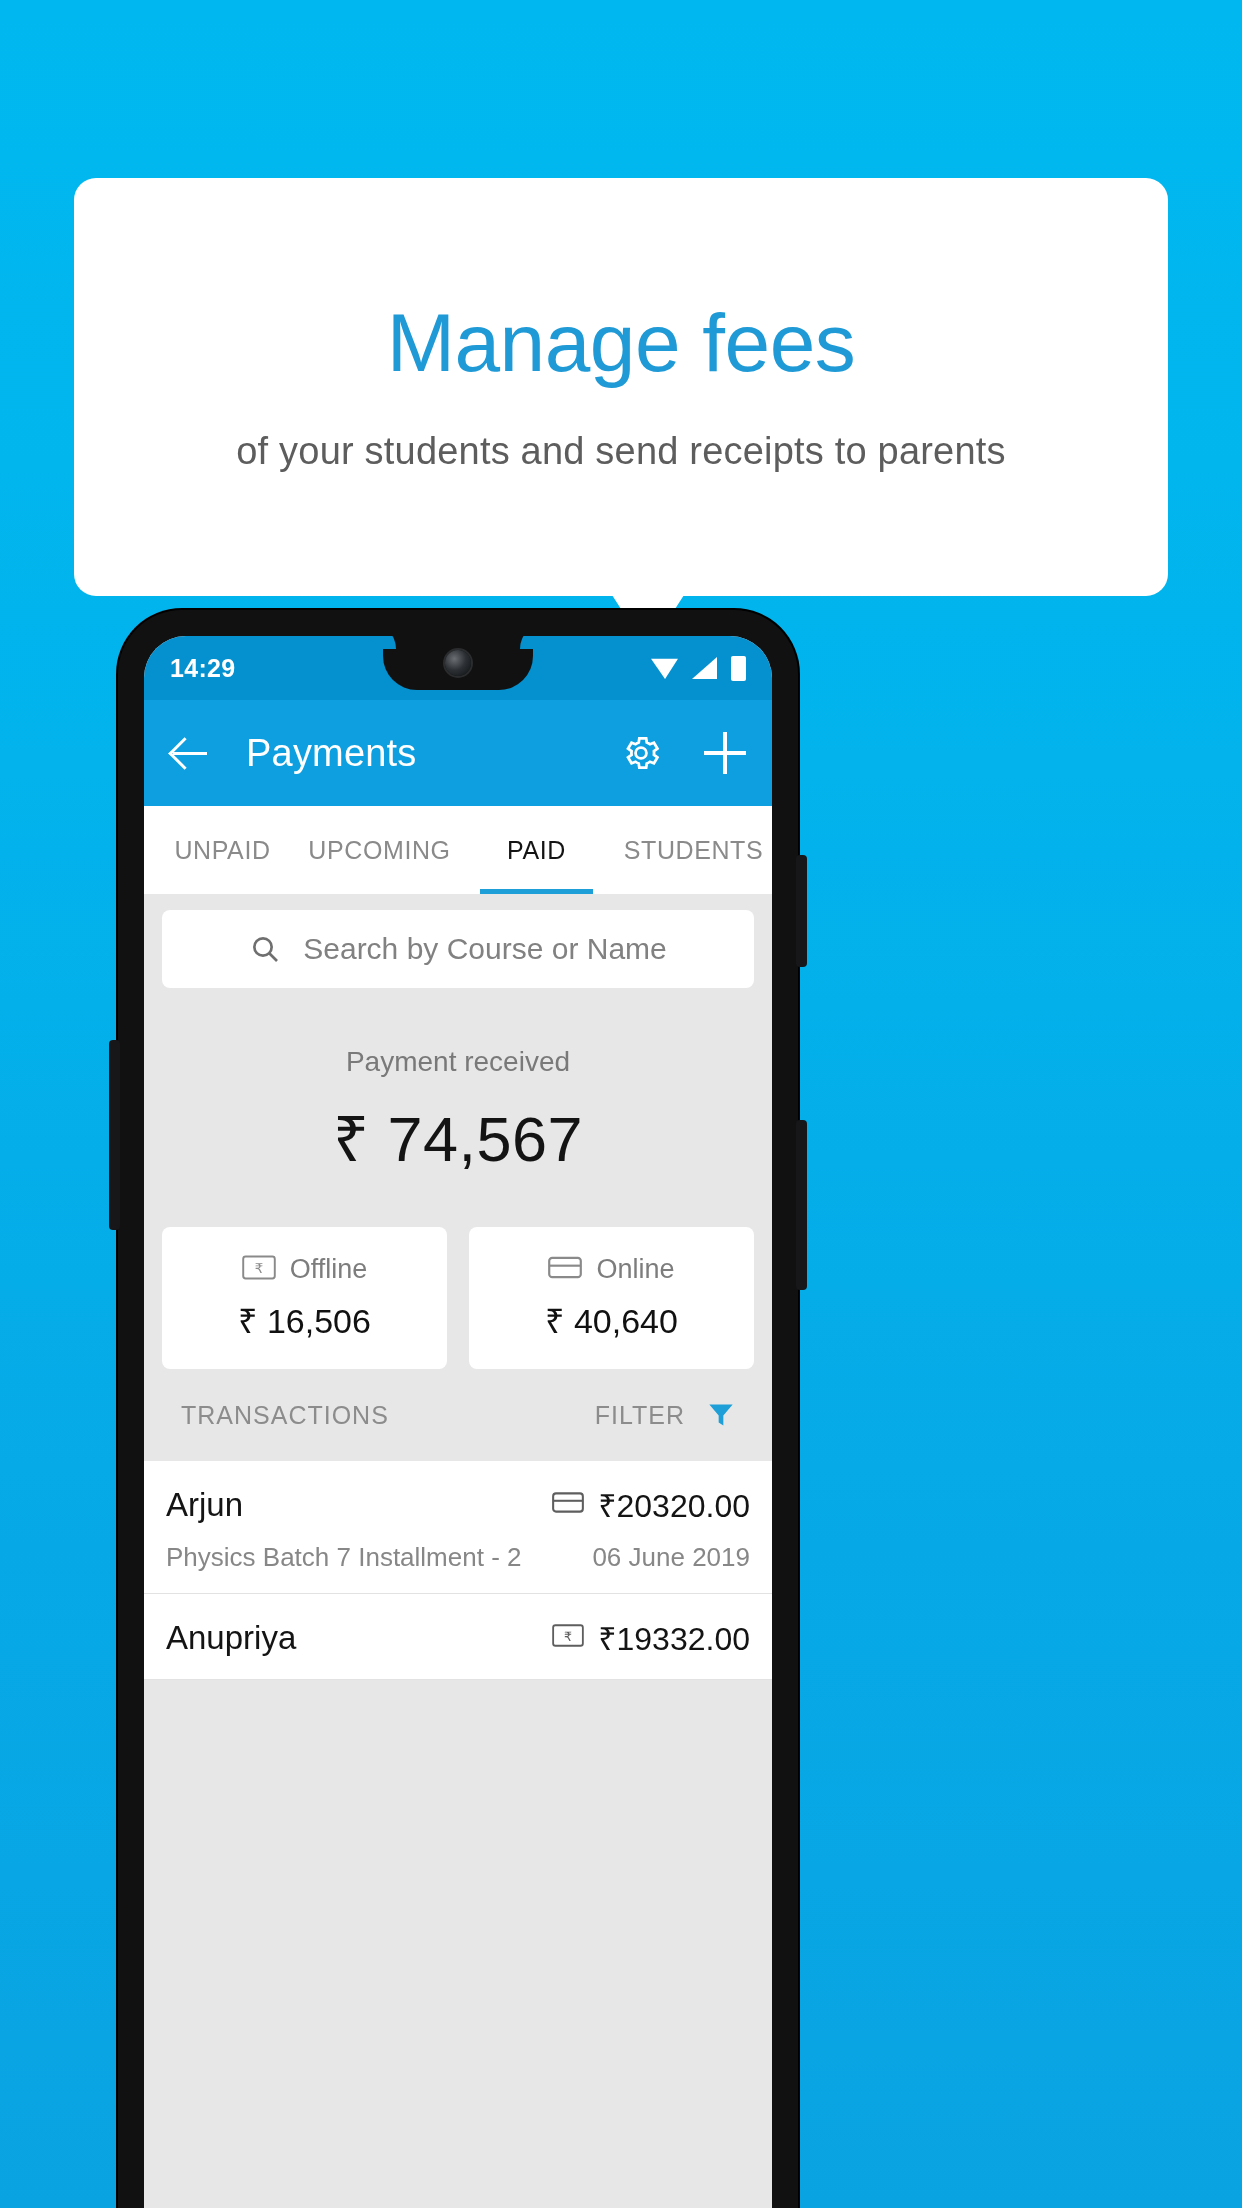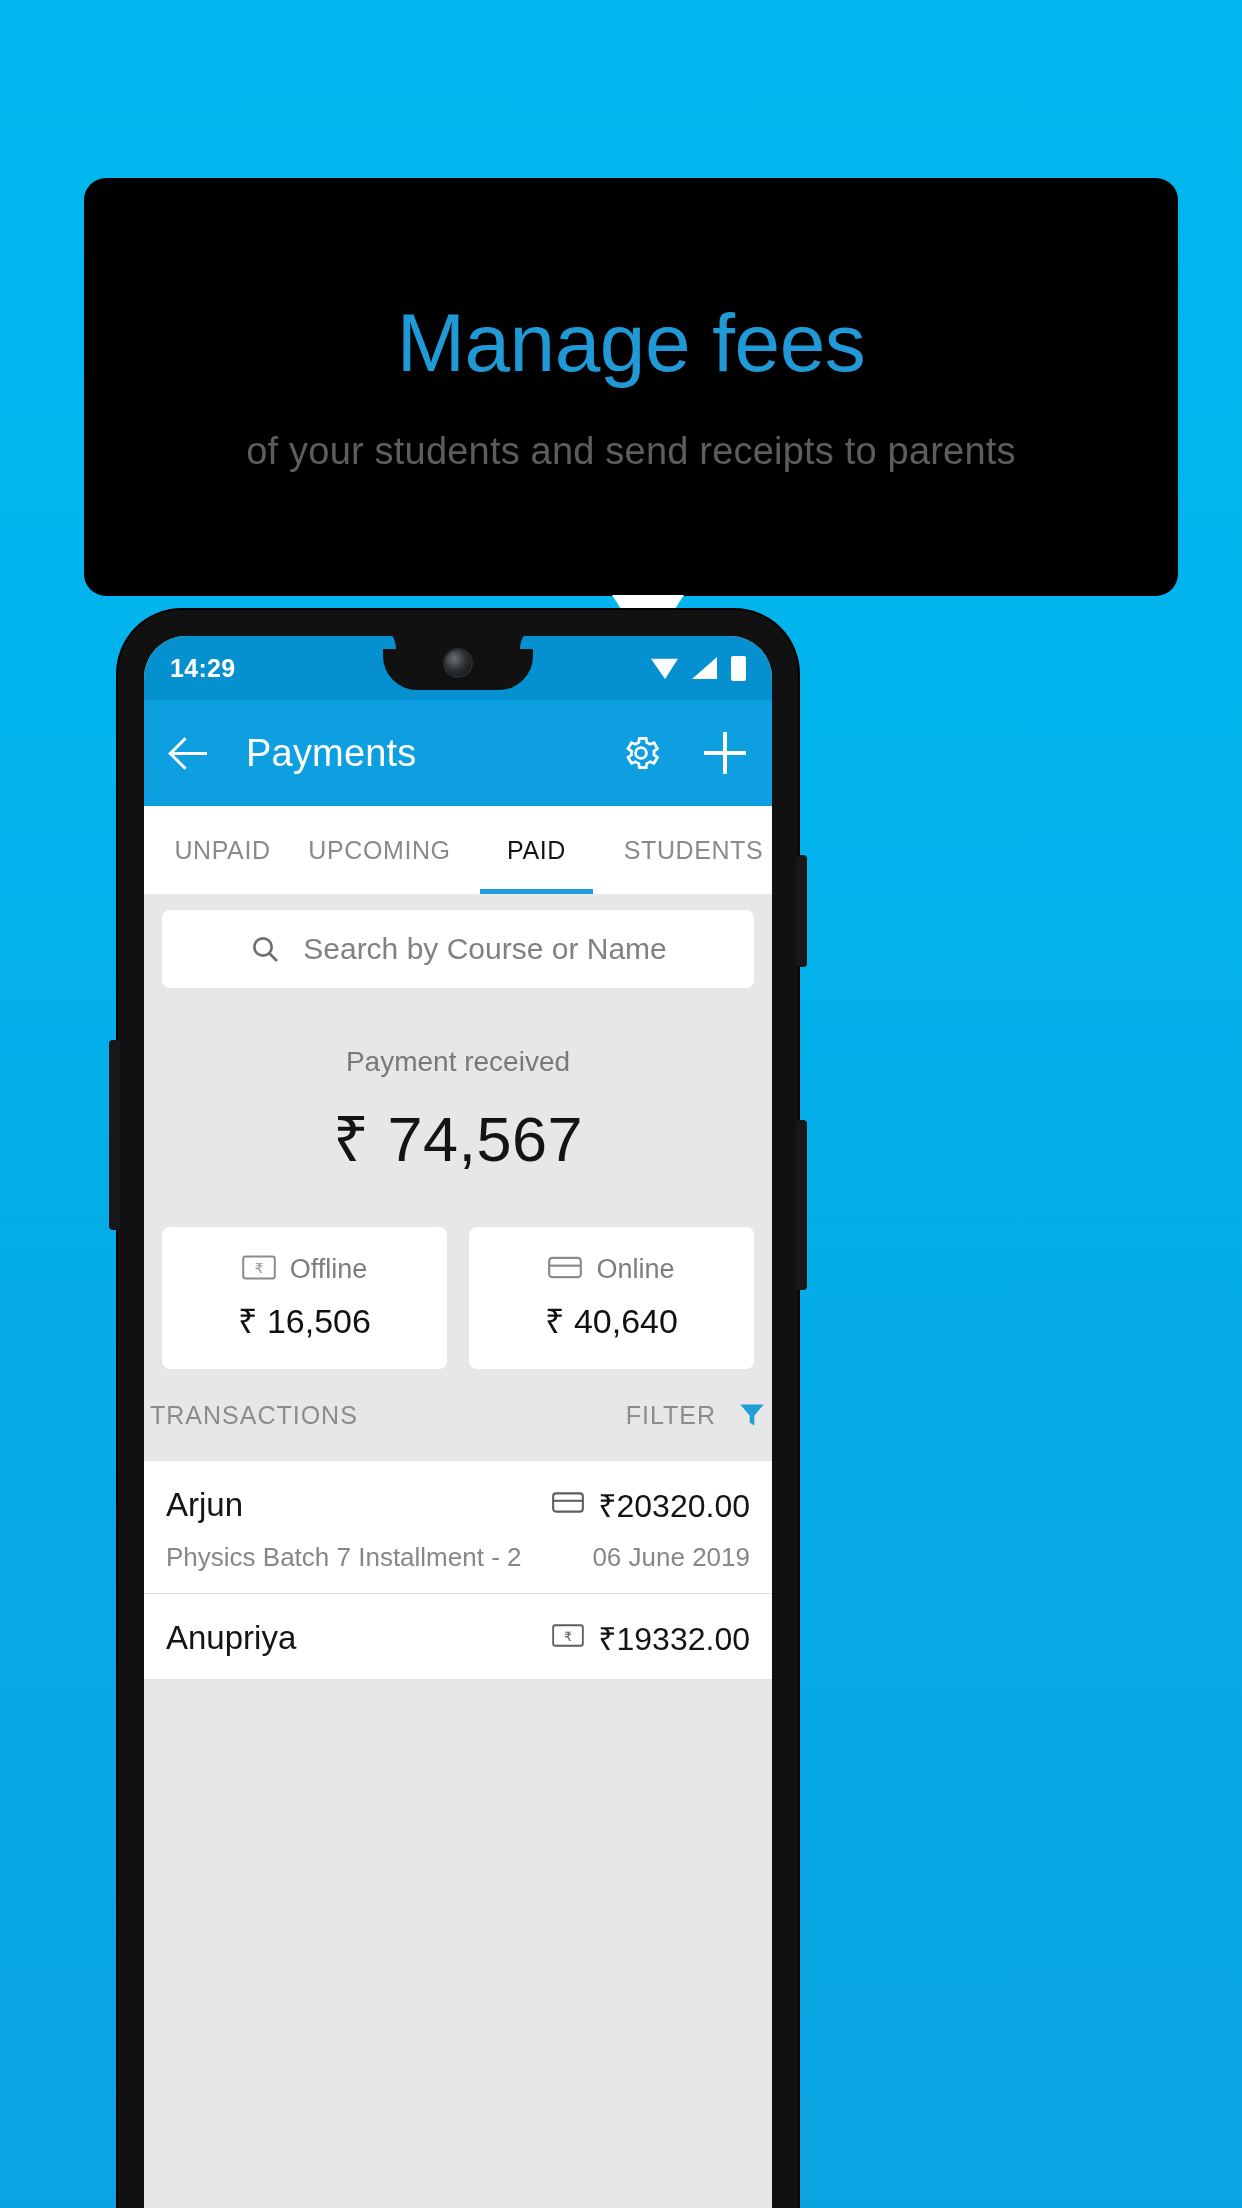--- a/index.html
+++ b/index.html
@@ -13,23 +13,23 @@
 
   
   .bg{
     position:absolute; inset:0;
     background:linear-gradient(180deg,#00b8ef 0%,#02b3ec 35%,#06a9e6 70%,#0aa3e2 100%);
   }
 
   
   .callout{
     position:absolute;
-    left:84px; top:178px;
+    left:74px; top:178px;
     width:1094px; height:418px;
-    background:#000000;
+    background:#ffffff;
     border-radius:22px;
     display:flex; flex-direction:column;
     align-items:center; justify-content:center;
   }
   .callout-title{
     font-size:82px;
     font-weight:400;
     color:#1f9ad6;
     letter-spacing:-0.5px;
     line-height:1;
@@ -221,21 +221,21 @@
     display:flex; flex-direction:column;
     align-items:center; justify-content:center;
     gap:6px;
   }
   .mini-head{ display:flex; align-items:center; gap:14px; }
   .mini-label{ font-size:27px; color:#7d7d7d; }
   .mini-amount{ font-size:34px; color:#111; margin-top:6px; }
 
   .txnbar{
     display:flex; align-items:center;
-    padding:0 6px;
+    padding:0 37px;
     height:92px;
   }
   .txn-title{ font-size:25px; color:#8c8c8c; letter-spacing:1px; }
   .filter-wrap{ margin-left:auto; display:flex; align-items:center; gap:22px; }
   .filter-label{ font-size:25px; color:#8c8c8c; letter-spacing:1px; }
   .filter-icon{ width:28px;height:28px; }
 
   .txnlist{ background:#fff; }
   .txn-row{
     padding:22px 22px 20px 22px;

